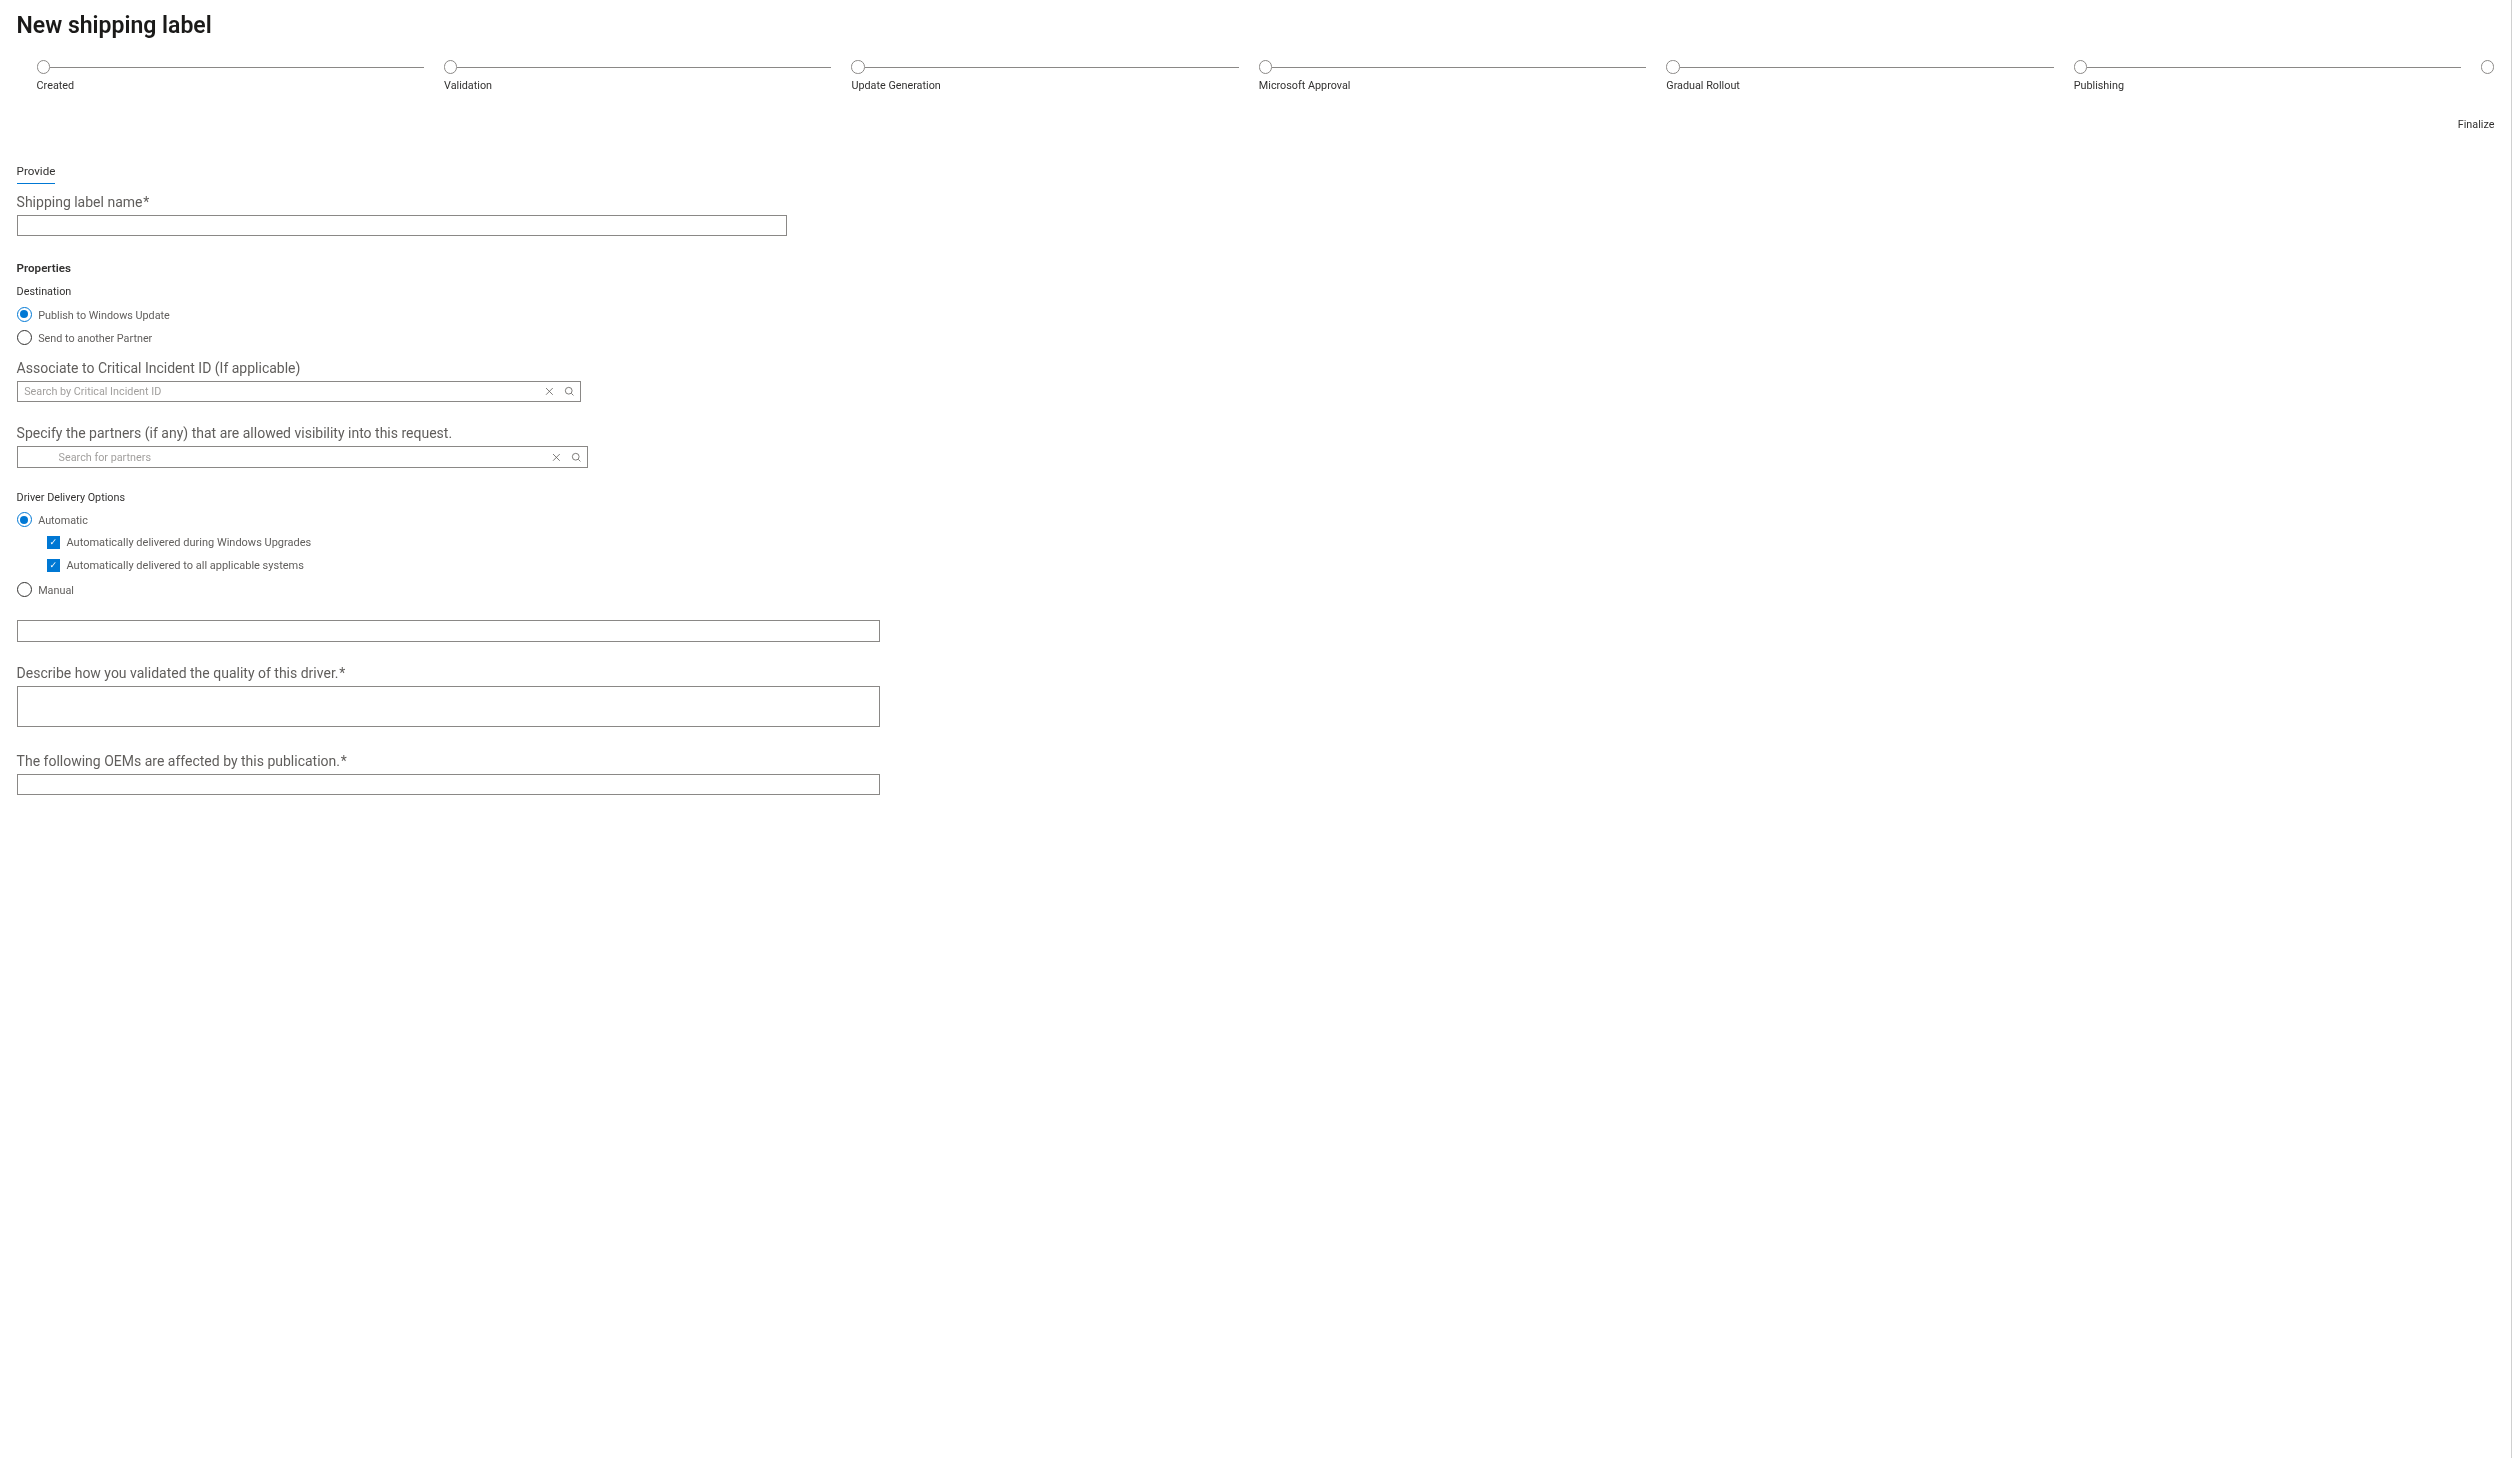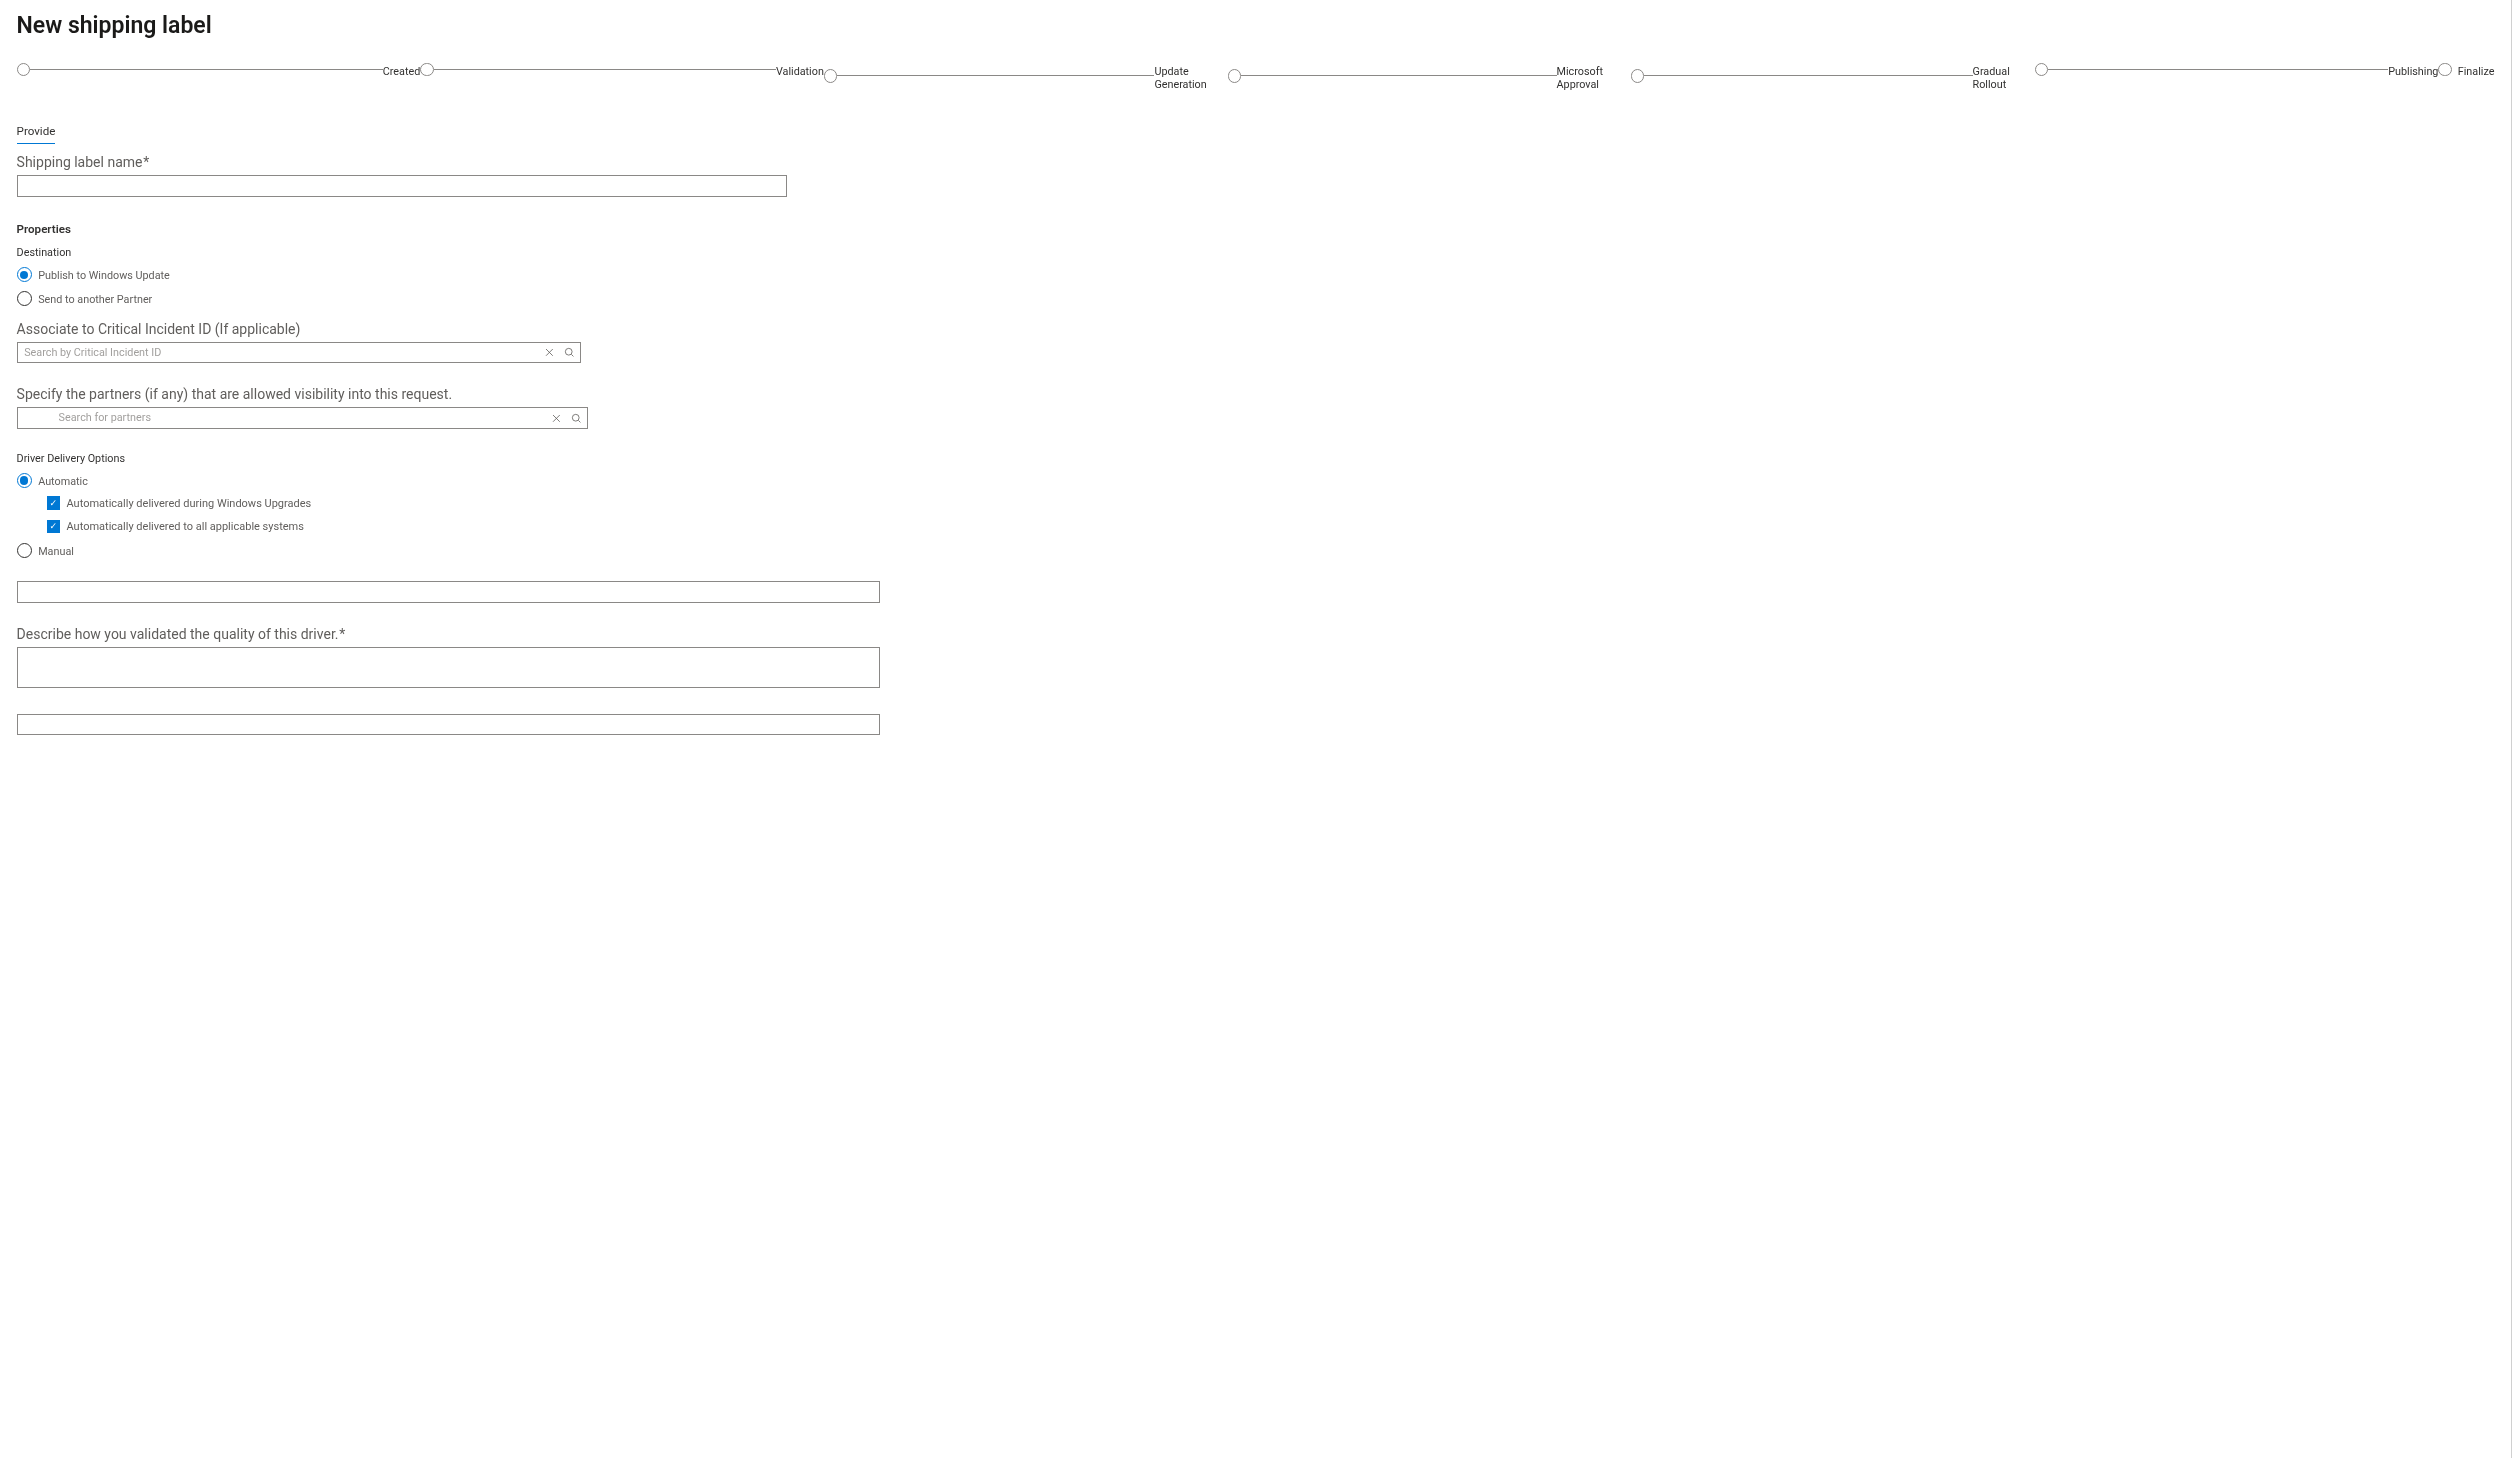--- a/index.html
+++ b/index.html
@@ -30,21 +30,23 @@
   
   .stepper {
     display: flex;
     align-items: flex-start;
     width: 100%;
     margin-bottom: 33px;
   }
   .step {
     flex: 1;
     display: flex;
+    flex-direction: column;
     position: relative;
+    margin-left: 20px;
   }
   .step:last-child { flex: 0 0 auto; gap: 39px; }
   .step-head {
     display: flex;
     align-items: center;
     width: 100%;
   }
   .step-circle {
     width: 13.3px;
     height: 13.3px;
@@ -363,18 +365,19 @@
     <div class="block">
       <input type="text" class="text-input wide" value="" style="">
     </div>
 
     <div class="block">
       <label class="field-label required">Describe how you validated the quality of this driver.</label>
       <textarea class="textarea-input" style=""></textarea>
     </div>
 
     <div class="block">
+      <label class="field-label required">The following OEMs are affected by this publication.</label>
       <input type="text" class="text-input wide" value="" style="">
     </div>
 
   </div>
 </div>
 
 
 </body></html>

